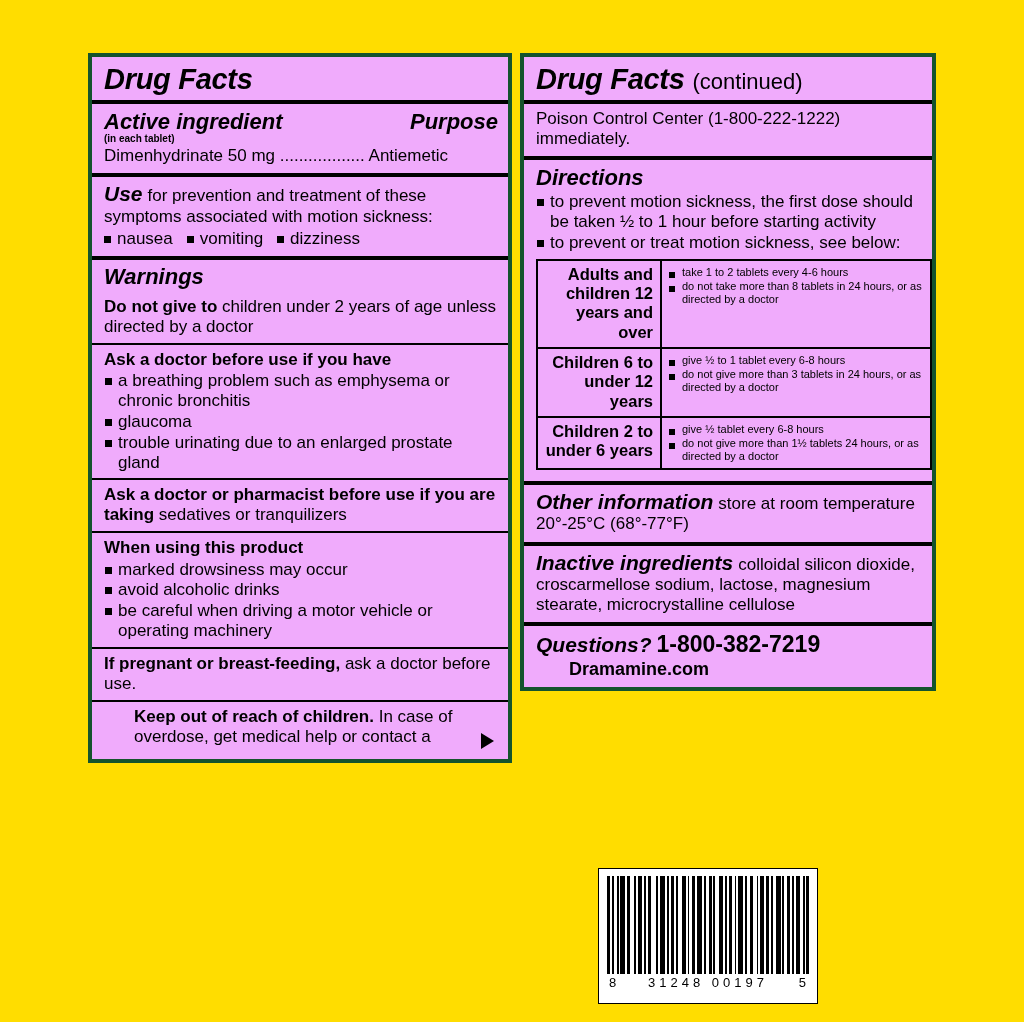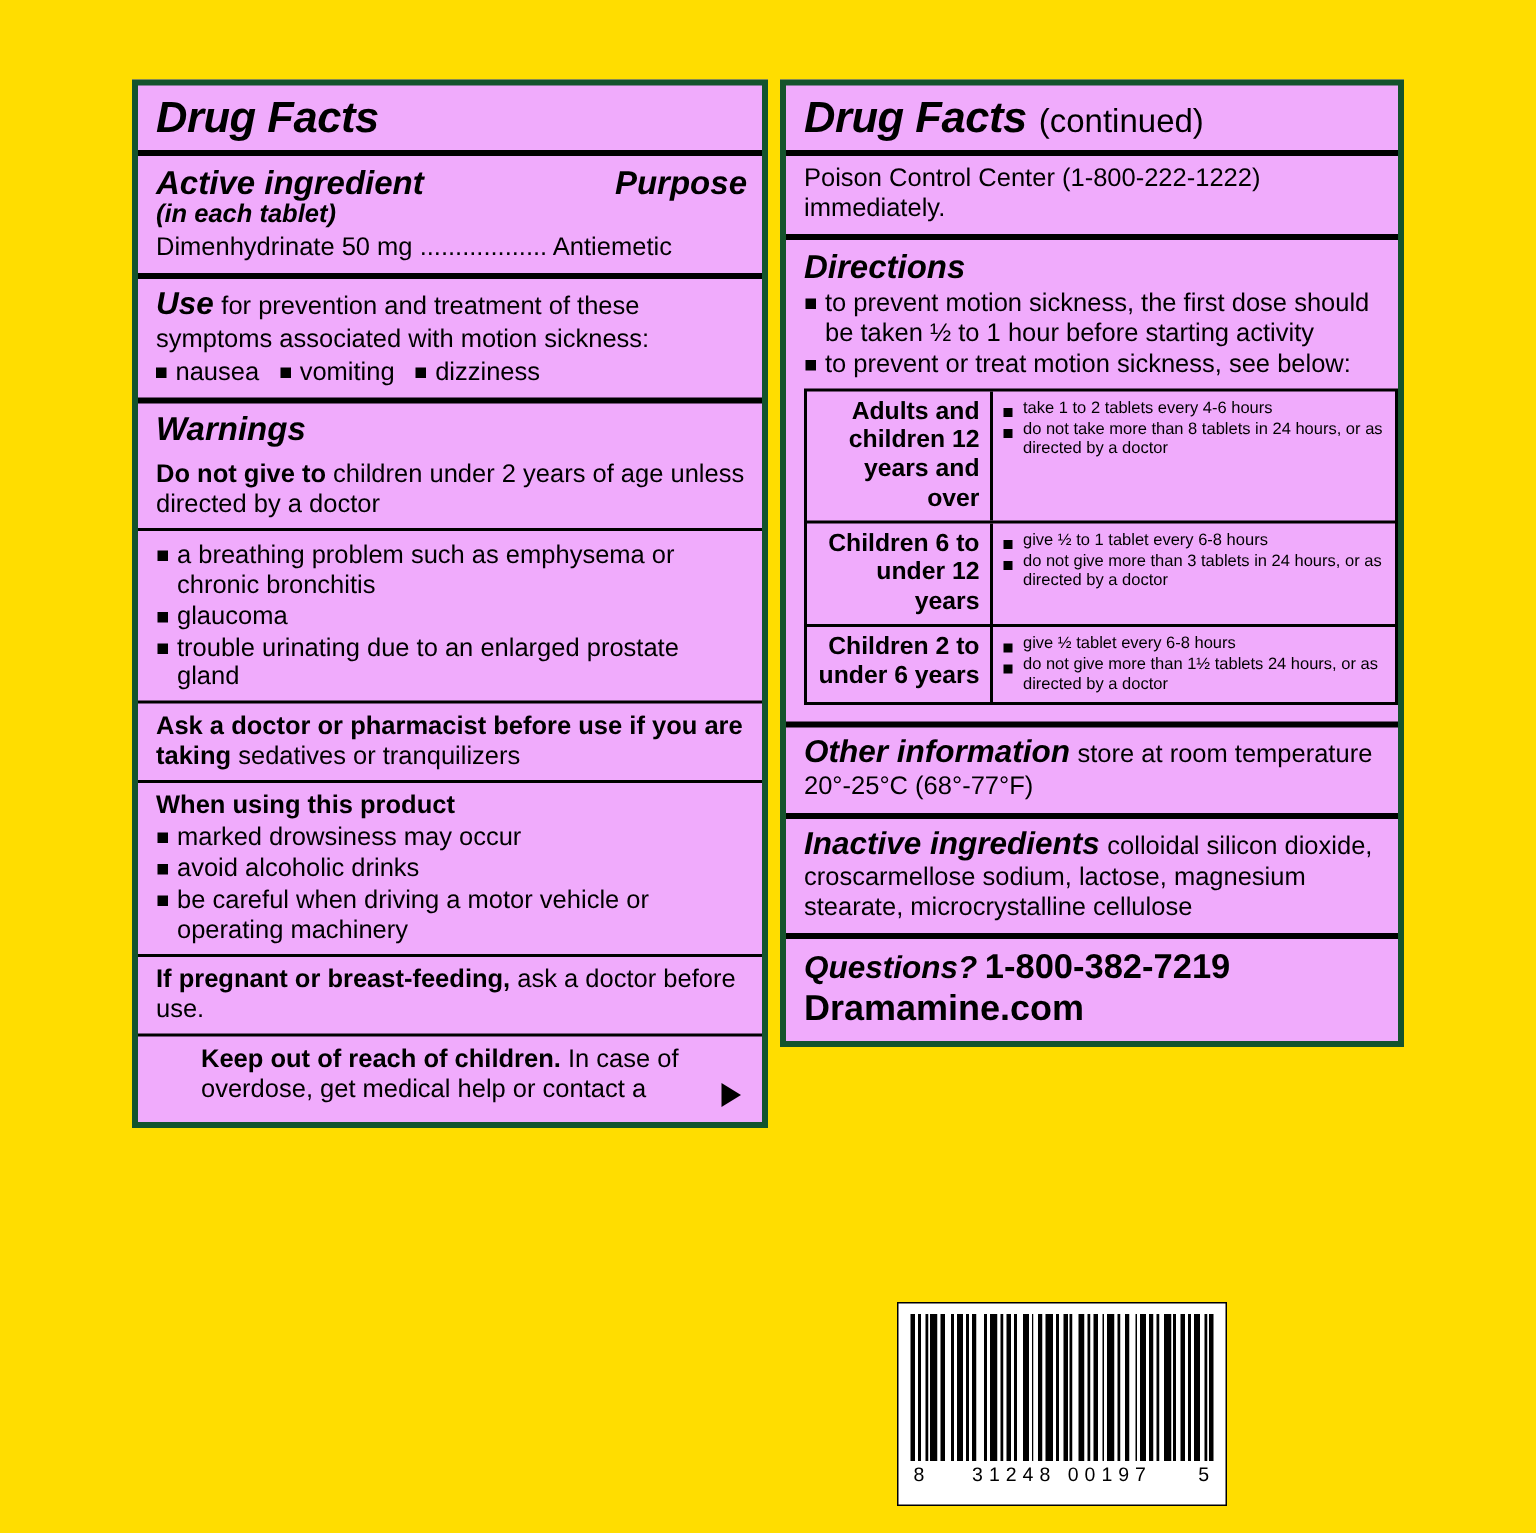--- a/index.html
+++ b/index.html
@@ -66,22 +66,21 @@
     justify-content: space-between;
     align-items: baseline;
   }
   .hd {
     font-weight: bold;
     font-style: italic;
     font-size: 22px;
   }
   .hd-sub {
     font-weight: bold;
-    font-style: italic;
-    font-size: 17px;
+    font-size: 10px;
     margin-top: -2px;
   }
   .body {
     font-size: 17px;
     line-height: 1.18;
   }
   .b { font-weight: bold; }
 
   .hd-inline {
     font-weight: bold;
@@ -254,20 +253,21 @@
         </div>
 
         <div class="subsec">
           <div class="body">
             <span class="b">Do not give to</span>
             <span>children under 2 years of age unless directed by a doctor</span>
           </div>
         </div>
 
         <div class="subsec">
+          <div class="body b">Ask a doctor before use if you have</div>
           <ul class="bul">
             <li>a breathing problem such as emphysema or chronic bronchitis</li>
             <li>glaucoma</li>
             <li>trouble urinating due to an enlarged prostate gland</li>
           </ul>
         </div>
 
         <div class="subsec">
           <div class="body">
             <span class="b">Ask a doctor or pharmacist before use if you are taking</span>
@@ -364,21 +364,21 @@
       <div class="sec">
         <div class="body">
           <span class="hd-inline">Inactive ingredients</span><span>colloidal silicon dioxide, croscarmellose sodium, lactose, magnesium stearate, microcrystalline cellulose</span>
         </div>
       </div>
 
       <div class="sec">
         <div class="body">
           <span class="hd-inline">Questions?</span><span class="b" style="font-size:23px;">1-800-382-7219</span>
         </div>
-        <div class="body b" style="font-size:24px;">Dramamine.com</div>
+        <div class="body b" style="font-size:18px;margin-left:33px;">Dramamine.com</div>
       </div>
 
     </div>
   </div>
 
   <div class="barcode-box">
     <div class="bars">
       <span style="width:3px"></span>
         <span style="width:2px;background:#fff"></span>
       <span style="width:2px"></span>

